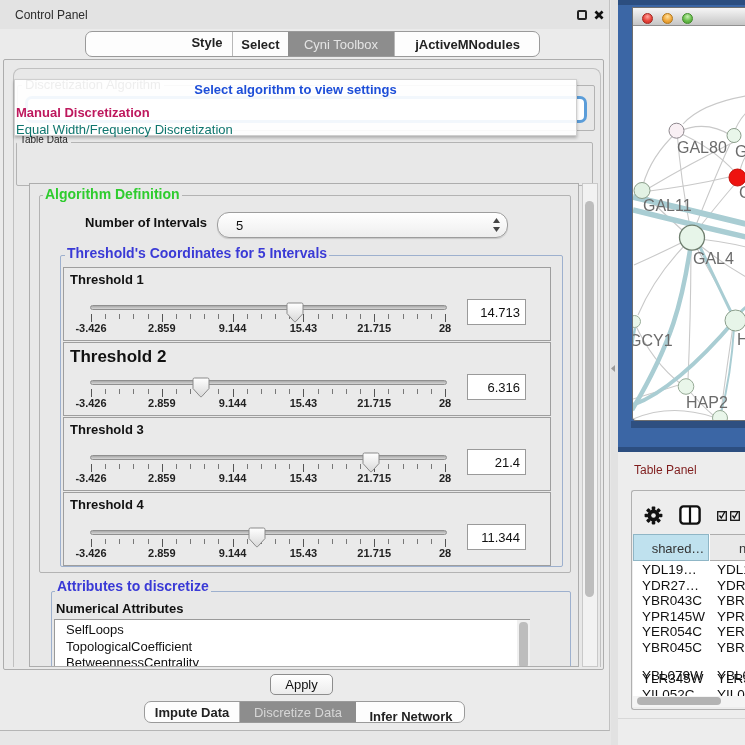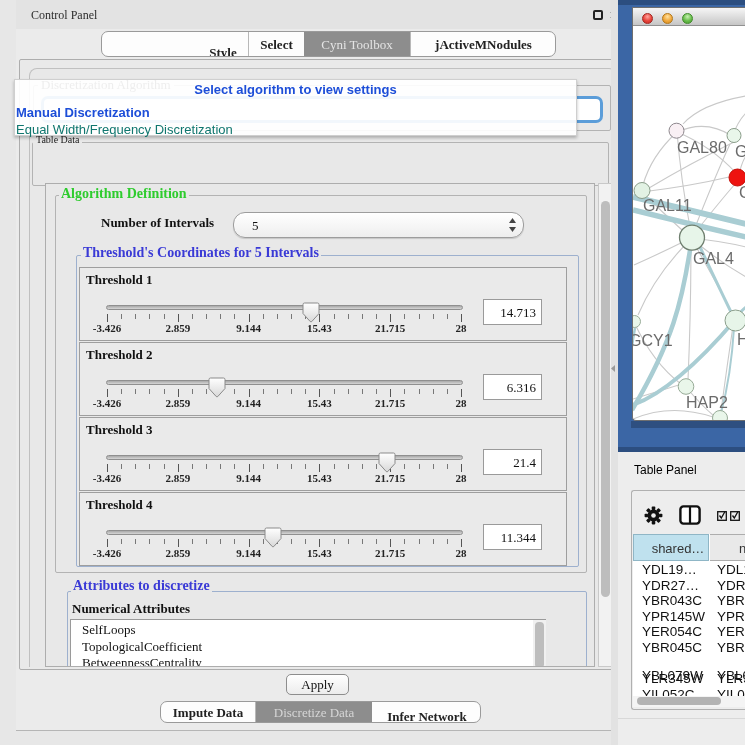--- a/index.html
+++ b/index.html
@@ -4,41 +4,41 @@
 <style>
 * { margin:0; padding:0; box-sizing:border-box; }
 html,body { width:745px; height:745px; background:#e7e7e7; font-family:"Liberation Sans", sans-serif; overflow:hidden; }
 .abs { position:absolute; }
 #stage { position:relative; width:745px; height:745px; overflow:hidden; }
 </style>
 </head>
 <body>
 <div id="stage">
 
-  <div class="abs" id="cpwin" style="left:16px;top:0;width:610px;height:731px;background:#ebebeb;border-right:1px solid #c2c2c2;border-bottom:1px solid #b5b5b5;font-family:Liberation Serif, serif;">
+  <div class="abs" id="cpwin" style="left:0;top:0;width:610px;height:731px;background:#ebebeb;border-right:1px solid #c2c2c2;border-bottom:1px solid #b5b5b5;">
 
     <div class="abs" style="left:0;top:0;width:609px;height:29px;background:#e3e3e3;">
       <div class="abs" style="left:15px;top:8px;font-size:12px;color:#2c2c2c;">Control Panel</div>
       <div class="abs" style="left:577px;top:10px;width:10px;height:10px;border:2px solid #222;border-radius:2px;"></div>
       <svg class="abs" style="left:593px;top:9px;" width="12" height="12" viewBox="0 0 12 12">
           <path d="M1.5 3.4 L3.4 1.5 L6 4.1 L8.6 1.5 L10.5 3.4 L7.9 6 L10.5 8.6 L8.6 10.5 L6 7.9 L3.4 10.5 L1.5 8.6 L4.1 6 Z" fill="#111"></path>
         </svg>
     </div>
 
     <div class="abs" style="left:85px;top:31px;width:455px;height:26px;background:#fdfdfd;border:1px solid #9a9a9a;border-radius:7px;overflow:hidden;font-size:13px;font-weight:bold;color:#222;">
       <div class="abs" style="left:0;top:0;width:96px;height:28px;border-right:3px solid #1d4ed8;margin-top:41px;">
         <svg class="abs" style="left:9px;top:4px" width="14" height="17" viewBox="0 0 14 17">
           <path d="M5 3 V15.5 M5 8 H9.5 M5 14 H9.5" stroke="#5c6270" stroke-width="1.6" fill="none"></path>
           <circle cx="5" cy="3" r="2.8" fill="#4fae52" stroke="#1d7c2a" stroke-width="1"></circle>
           <circle cx="10.5" cy="8" r="2.8" fill="#4fae52" stroke="#1d7c2a" stroke-width="1"></circle>
           <circle cx="10.5" cy="14" r="2.8" fill="#4fae52" stroke="#1d7c2a" stroke-width="1"></circle>
         </svg>
         <div class="abs" style="left:26px;top:5px;">Network</div>
       </div>
-      <div class="abs" style="left:96px;top:0;width:51px;height:24px;border-right:1px solid #b8b8b8;text-align:center;padding-top:13px;">Style</div>
+      <div class="abs" style="left:96px;top:0;width:51px;height:24px;border-right:1px solid #b8b8b8;text-align:center;padding-top:3px;">Style</div>
       <div class="abs" style="left:147px;top:0;width:55px;height:24px;text-align:center;padding-top:5px;">Select</div>
       <div class="abs" style="left:202px;top:0;width:106px;height:26px;background:#8d8d8d;color:#e4e4e4;text-align:center;padding-top:5px;font-weight:normal;">Cyni Toolbox</div>
       <div class="abs" style="left:308px;top:0;width:146px;height:24px;text-align:center;padding-top:5px;border-left:1px solid #b8b8b8;">jActiveMNodules</div>
     </div>
 
     <div class="abs" style="left:3px;top:59px;width:601px;height:611px;background:#e9e9e9;border:1px solid #adadad;border-radius:2px;"></div>
 
     <div class="abs" id="panelA" style="left:13px;top:68px;width:588px;height:599px;background:#e8e8e8;border:1px solid #c0c0c0;border-radius:8px 8px 0 0;border-bottom:none;">
 
       <div class="abs" style="left:3px;top:16px;width:578px;height:46px;border:1px solid #b3b3b3;border-radius:2px;"></div>
@@ -111,21 +111,21 @@
                 <linearGradient id="tg0" x1="0" y1="0" x2="0" y2="1">
                   <stop offset="0" stop-color="#ffffff"></stop>
                   <stop offset="1" stop-color="#d8d8d8"></stop>
                 </linearGradient>
               </defs>
               <path d="M2.5 1 H15.5 Q17 1 17 2.5 V11.5 L9.8 19.5 Q9 20.3 8.2 19.5 L1 11.5 V2.5 Q1 1 2.5 1 Z" fill="url(#tg0)" stroke="#8a8a8a" stroke-width="1"></path>
             </svg>
             <div class="abs" style="left:403px;top:31px;width:59px;height:26px;background:#fff;border:1px solid #9a9a9a;font-size:13px;color:#111;text-align:right;padding:5px 5px 0 0;">14.713</div>
           </div>
           <div class="abs" style="left:33px;top:158px;width:488px;height:74px;background:#eaeaea;border:1px solid #9e9e9e;">
-            <div class="abs" style="left:6px;top:4px;font-size:13px;font-weight:bold;color:#111;">Threshold 2</div>
+            <div class="abs" style="left:6px;top:4px;font-size:17px;font-weight:bold;color:#111;">Threshold 2</div>
             <div class="abs" style="left:26px;top:37px;width:357px;height:5px;background:linear-gradient(#a8a8a8,#d6d6d6);border:1px solid #8f8f8f;border-radius:3px;"></div>
             <div class="abs" style="left:27px;top:46px;width:1px;height:5px;background:#777;"></div>
             <div class="abs" style="left:41.16px;top:46px;width:1px;height:5px;background:#777;"></div>
             <div class="abs" style="left:55.31999999999999px;top:46px;width:1px;height:5px;background:#777;"></div>
             <div class="abs" style="left:69.48000000000002px;top:46px;width:1px;height:5px;background:#777;"></div>
             <div class="abs" style="left:83.63999999999999px;top:46px;width:1px;height:5px;background:#777;"></div>
             <div class="abs" style="left:97.80000000000001px;top:46px;width:1px;height:5px;background:#777;"></div>
             <div class="abs" style="left:111.96000000000001px;top:46px;width:1px;height:5px;background:#777;"></div>
             <div class="abs" style="left:126.12px;top:46px;width:1px;height:5px;background:#777;"></div>
             <div class="abs" style="left:140.28px;top:46px;width:1px;height:5px;background:#777;"></div>
@@ -369,21 +369,21 @@
           <text x="692" y="263">GAL4</text>
           <text x="628" y="345">GCY1</text>
           <text x="736" y="344">HIS4</text>
           <text x="685" y="407">HAP2</text>
         </g>
       </svg>
     </div>
   </div>
 
   <div class="abs" style="left:618px;top:452px;width:127px;height:293px;background:#ededed;">
-    <div class="abs" style="left:16px;top:11px;font-size:12px;color:#000000;">Table Panel</div>
+    <div class="abs" style="left:16px;top:11px;font-size:12px;color:#7f1d1d;">Table Panel</div>
 
     <div class="abs" style="left:13px;top:38px;width:114px;height:220px;background:#ededed;border:1px solid #b0b0b0;border-radius:3px 0 0 3px;border-right:none;">
 
       <svg class="abs" style="left:12px;top:15px" width="19" height="19" viewBox="0 0 19 19">
         <g fill="#111">
           <circle cx="9.5" cy="9.5" r="6"></circle>
           <g>
             <rect x="7.7" y="0.6" width="3.6" height="3.4" rx="0.8"></rect>
             <rect x="7.7" y="15" width="3.6" height="3.4" rx="0.8"></rect>
             <rect x="0.6" y="7.7" width="3.4" height="3.6" rx="0.8"></rect>
@@ -429,17 +429,17 @@
 
       <div class="abs" style="left:1px;top:205px;width:113px;height:11px;background:#f4f4f4;">
         <div class="abs" style="left:4px;top:1px;width:84px;height:8px;background:#b3b3b3;border-radius:4px;"></div>
       </div>
     </div>
     <div class="abs" style="left:0;top:266px;width:127px;height:1px;background:#d8d8d8;"></div>
   </div>
 
   <div class="abs" style="left:14px;top:79px;width:563px;height:57px;background:rgba(255,255,255,0.92);border:1px solid #cfcfcf;box-shadow:0 2px 3px rgba(0,0,0,0.25);z-index:50;font-size:13px;">
     <div class="abs" style="left:0;top:2px;width:561px;height:17px;color:#1d4ed8;text-align:center;font-weight:bold;">Select algorithm to view settings</div>
-    <div class="abs" style="left:1px;top:25px;font-weight:bold;color:#1d4ed8;">Manual Discretization</div>
+    <div class="abs" style="left:1px;top:25px;font-weight:bold;color:#be185d;">Manual Discretization</div>
     <div class="abs" style="left:1px;top:42px;color:#0f766e;">Equal Width/Frequency Discretization</div>
   </div>
 
 </div>
 
 </body></html>

